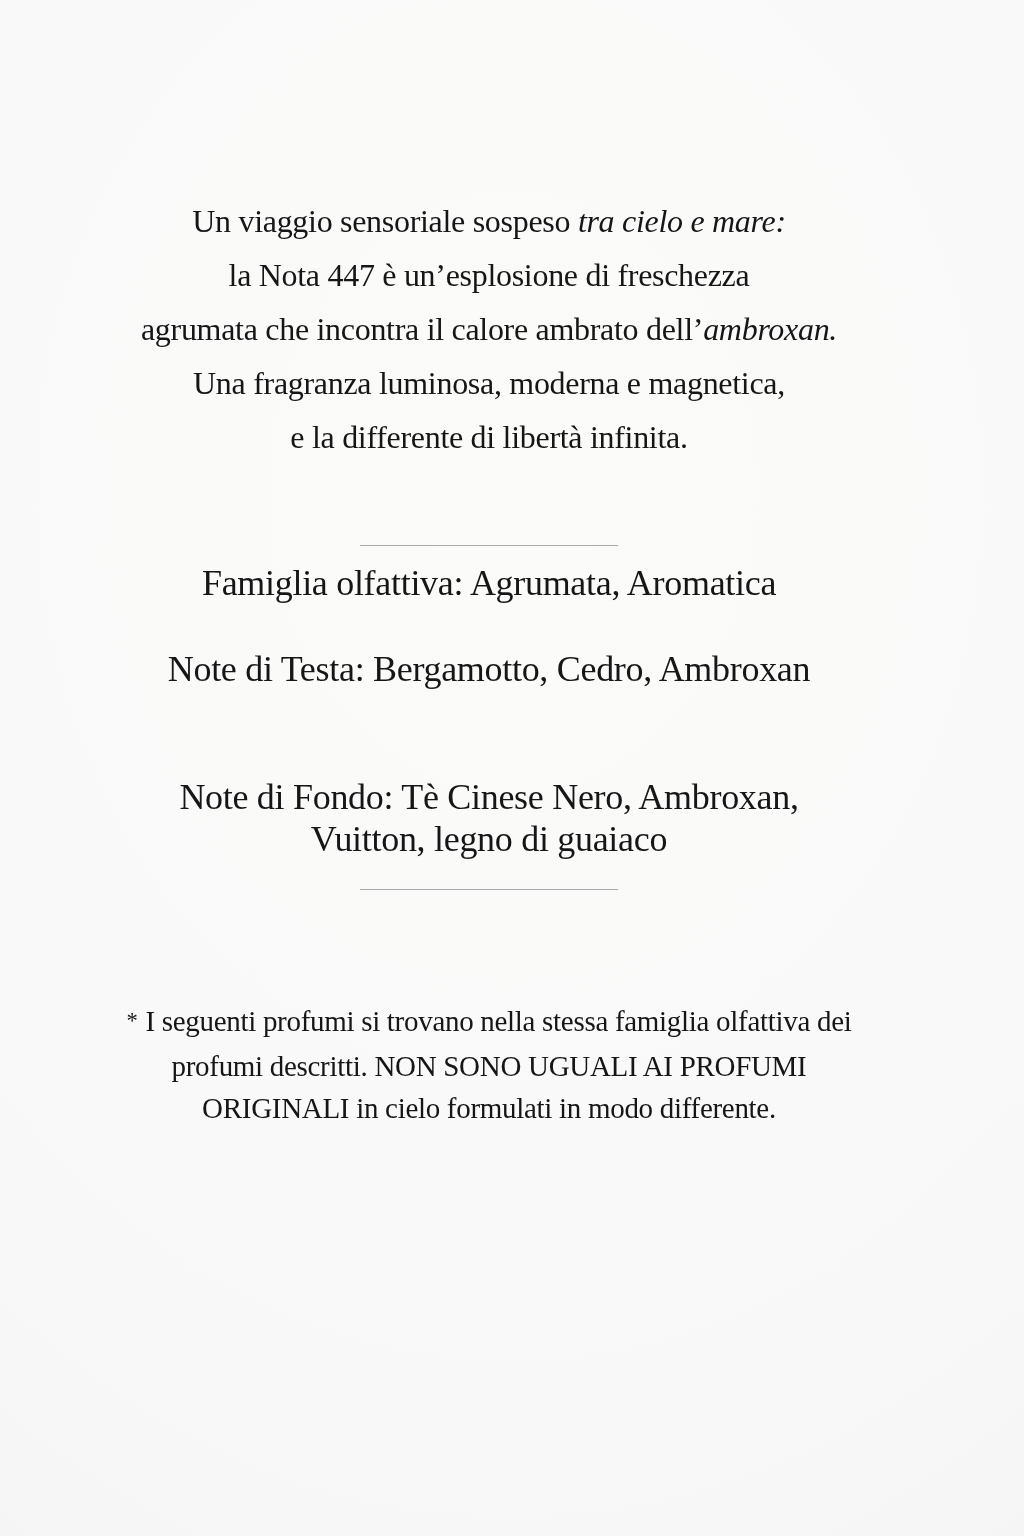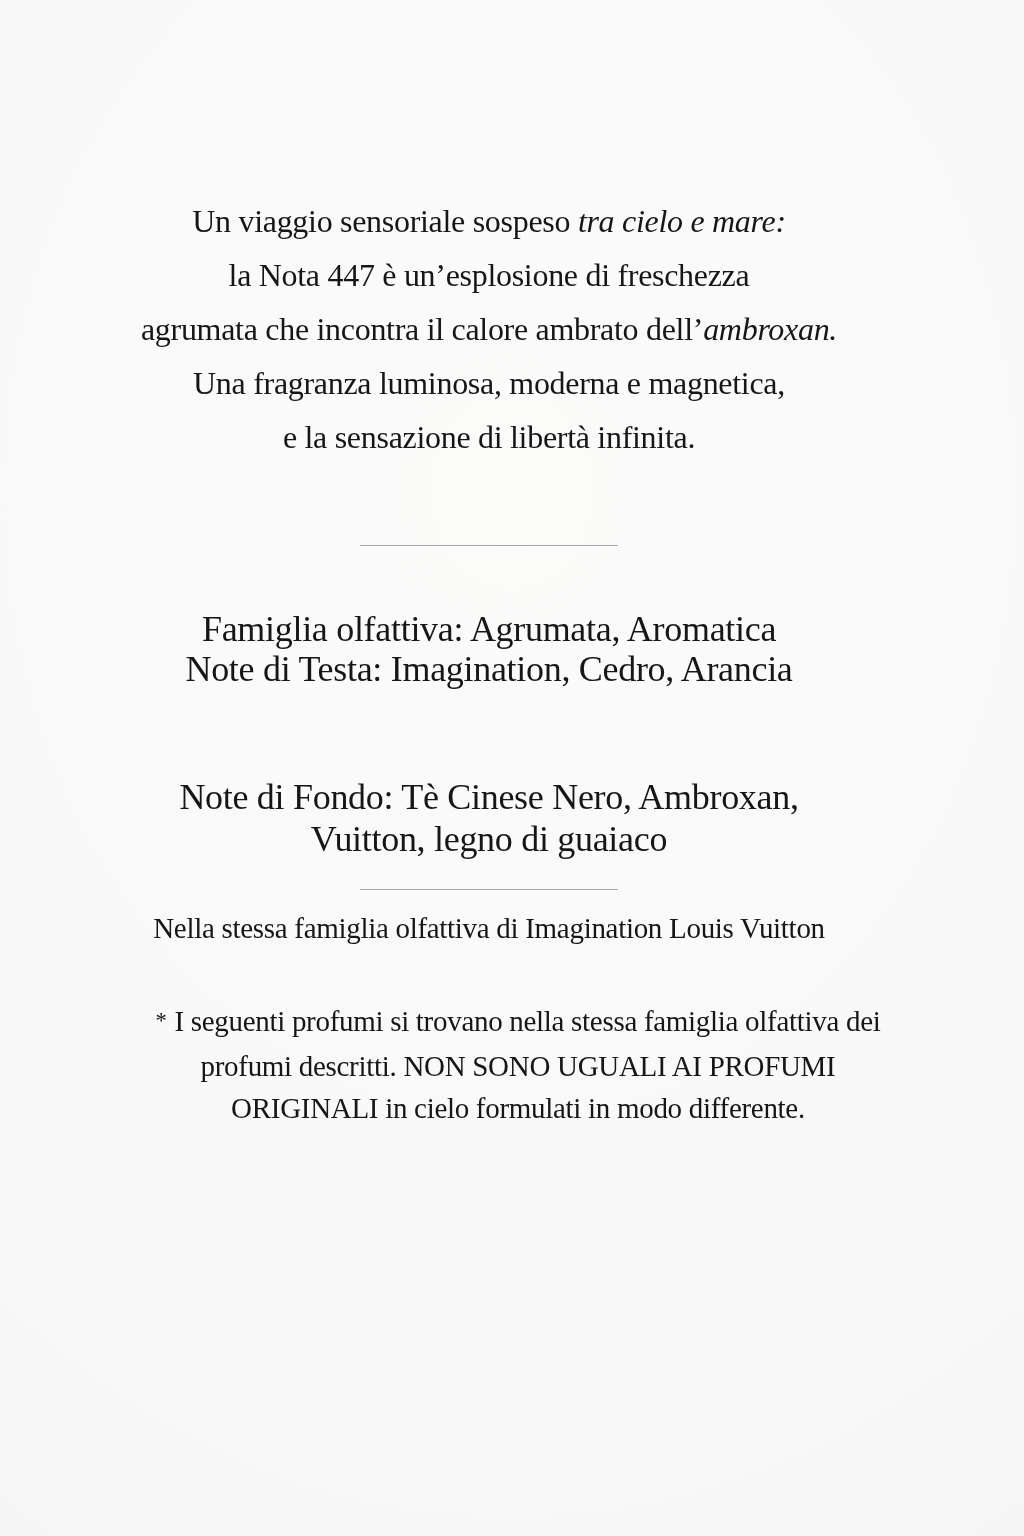--- a/index.html
+++ b/index.html
@@ -40,70 +40,68 @@
     left: 50%;
     transform: translateX(-50%);
     width: 258px;
     height: 1px;
     background: #a9a9a9;
     border: none;
     margin: 0;
   }
   .divider-top { top: 545px; }
   .divider-bottom { top: 889px; }
-  .family   { top: 608px; font-size: 36px; line-height: 42px; font-family: Liberation Serif, serif; }
+  .family   { top: 562px; font-size: 36px; line-height: 42px; font-family: Liberation Serif, serif; }
   .testa    { top: 648px; font-size: 36px; line-height: 42px; }
   .cuore    { top: 712px; font-size: 36px; line-height: 42px; }
   .fondo    { top: 776px; font-size: 36px; line-height: 42px; }
   .comparison {
     top: 908px;
     font-size: 29px;
     line-height: 40px;
   }
   .disclaimer {
     top: 1000px;
     font-size: 29px;
     line-height: 42px;
-    margin-left: 29px;
   }
   .asterisk {
     display: inline-block;
     font-size: 0.78em;
     transform: translateY(-0.12em);
     margin-right: 0.35em;
   }
 </style>
 </head>
 <body>
 
 <div class="page">
 
   <section class="block intro">
     <div><span>Un viaggio sensoriale sospeso </span><em>tra cielo e mare:</em></div>
     <div>la Nota 447 è un’esplosione di freschezza</div>
     <div><span>agrumata che incontra il calore ambrato dell’</span><em>ambroxan.</em></div>
     <div>Una fragranza luminosa, moderna e magnetica,</div>
-    <div>e la sensazione di libertà infinita.</div>
+    <div>e la differente di libertà infinita.</div>
   </section>
 
   <hr class="divider divider-top">
 
   <div class="block family">Famiglia olfattiva: Agrumata, Aromatica</div>
 
-  <div class="block testa">Note di Testa: Imagination, Cedro, Arancia</div>
+  <div class="block testa">Note di Testa: Bergamotto, Cedro, Ambroxan</div>
 
 
   <div class="block fondo">
     <div>Note di Fondo: Tè Cinese Nero, Ambroxan,</div>
     <div>Vuitton, legno di guaiaco</div>
   </div>
 
   <hr class="divider divider-bottom">
 
-  <div class="block comparison">Nella stessa famiglia olfattiva di Imagination Louis Vuitton</div>
 
   <section class="block disclaimer">
     <div><span class="asterisk">*</span><span>I seguenti profumi si trovano nella stessa famiglia olfattiva dei</span></div>
     <div>profumi descritti. NON SONO UGUALI AI PROFUMI</div>
     <div>ORIGINALI in cielo formulati in modo differente.</div>
   </section>
 
 </div>
 
 </body></html>

